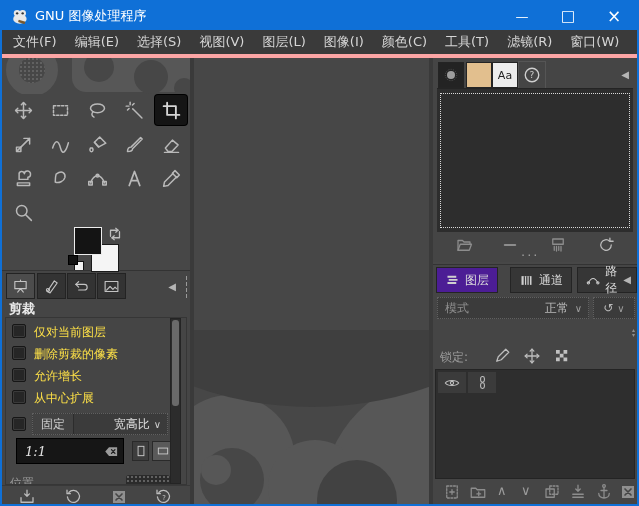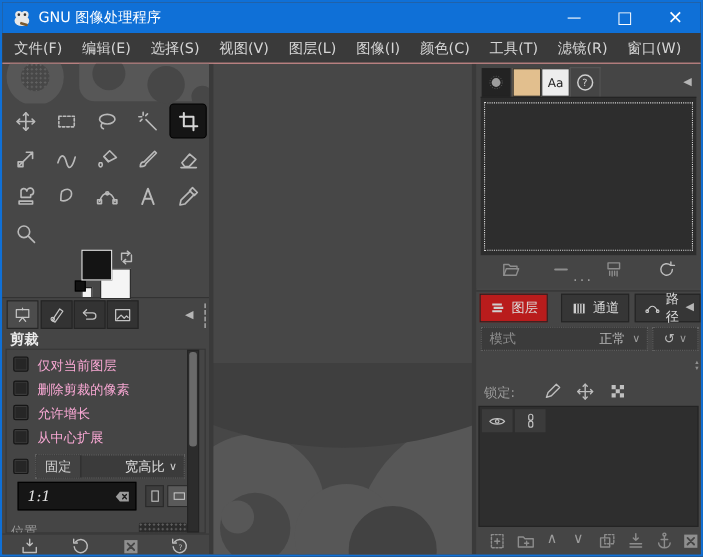--- a/index.html
+++ b/index.html
@@ -6,53 +6,53 @@
   body{margin:0;background:#222;font-family:"DejaVu Sans",sans-serif;-webkit-font-smoothing:antialiased}
   .window{position:relative;width:639px;height:506px;border:2px solid #0f70d7;background:#474747;overflow:hidden}
   .abs{position:absolute}
   .circ{position:absolute;border-radius:50%}
   
   .titlebar{position:absolute;left:0;top:0;right:0;height:28px;background:#0f70d7;display:flex;align-items:center;color:#fff;font-size:13px}
   .titlebar .app-icon{width:20px;height:20px;margin:0 6px 0 7px;display:flex;align-items:center;justify-content:center}
   .caption-group{margin-left:auto;display:flex}
   .caption-btn{width:46px;height:28px;display:flex;align-items:center;justify-content:center;color:#fff;font-size:13px;line-height:1}
   
-  .menubar{position:absolute;top:28px;left:0;right:0;height:28px;background:#3a3a3a;border-bottom:1px solid #fca5a5;display:flex;align-items:center;color:#d6d6d6;font-size:13px;padding-left:2px}
+  .menubar{position:absolute;top:28px;left:0;right:0;height:28px;background:#3a3a3a;border-bottom:4px solid #fca5a5;display:flex;align-items:center;color:#d6d6d6;font-size:13px;padding-left:2px}
   .menu-item{padding:4px 9px;white-space:nowrap}
   
   .content{position:absolute;top:56px;left:0;right:0;bottom:0;background:#474747;overflow:hidden}
   .vsep{position:absolute;top:0;bottom:0;width:4px;background:#3a3a3a}
   .dotted-tex{background-image:radial-gradient(#616161 1px,transparent 1px);background-size:4px 4px}
   
   .tool{position:absolute;width:32px;height:30px;display:flex;align-items:center;justify-content:center}
   .tool svg{width:21px;height:21px;stroke:#b9b9b9;fill:none;stroke-width:1.7;stroke-linecap:round;stroke-linejoin:round}
   .tool.selected{background:#151515;border-radius:3px;box-shadow:0 0 0 1px #000}
   .tool.selected svg{stroke:#d6d6d6}
   .ico svg{stroke:#bdbdbd;fill:none;stroke-width:1.7;stroke-linecap:round;stroke-linejoin:round;width:18px;height:18px;display:block}
   .ico.dim svg{stroke:#8d8d8d}
   
   .dtab{position:absolute;width:29px;height:26px;background:#333;border:1px solid #232323;display:flex;align-items:center;justify-content:center}
   .dtab.active{background:#4c4c4c}
   .dtab svg{width:17px;height:17px;stroke:#c3c3c3;fill:none;stroke-width:1.6;stroke-linecap:round;stroke-linejoin:round}
   .panel-menu-btn{position:absolute;color:#b5b5b5;font-size:10px;width:16px;height:16px;display:flex;align-items:center;justify-content:center}
   
   .opt-title{position:absolute;color:#e9e9e9;font-size:13px;font-weight:bold}
   .cb{position:absolute;width:14px;height:14px;background:#262626;border:1px solid #161616;border-radius:2px;box-shadow:inset 0 0 0 1px #3a3a3a}
-  .cb-label{position:absolute;color:#f9a8d4;font-size:12px;white-space:nowrap}
+  .cb-label{position:absolute;color:#fde047;font-size:12px;white-space:nowrap}
   .combo{position:absolute;border:1px dotted #606060;background:#3b3b3b;color:#cfcfcf;font-size:12px;display:flex;align-items:center}
   .text-input{position:absolute;background:#161616;border:1px solid #000;color:#e2e2e2;display:flex;align-items:center;font-size:13px}
   .mini-btn{position:absolute;background:#3d3d3d;border:1px solid #2a2a2a;display:flex;align-items:center;justify-content:center}
   .mini-btn.pressed{background:#5a5a5a}
   .mini-btn svg{width:14px;height:14px;stroke:#c9c9c9;fill:none;stroke-width:1.6}
   .sb-track{position:absolute;width:11px;background:#2c2c2c;border:1px solid #242424}
   .sb-thumb{position:absolute;left:1px;width:7px;background:#6a6a6a;border-radius:3px}
   
   .rtab{position:absolute;width:26px;height:26px;border:1px solid #242424;display:flex;align-items:center;justify-content:center;font-size:11px}
   .ltab{position:absolute;height:26px;background:#363636;border:1px solid #242424;display:flex;align-items:center;gap:5px;color:#dcdcdc;font-size:12px;padding:0 8px}
-  .ltab.active{background:#b91c1c}
+  .ltab.active{background:#4c1d95}
   .ltab svg{width:15px;height:15px;stroke:#cfcfcf;fill:none;stroke-width:1.7}
 </style>
 </head>
 <body>
 
 <div class="window">
 
   <div class="titlebar">
     <span class="app-icon">
       <svg viewBox="0 0 24 24" width="19" height="19">

